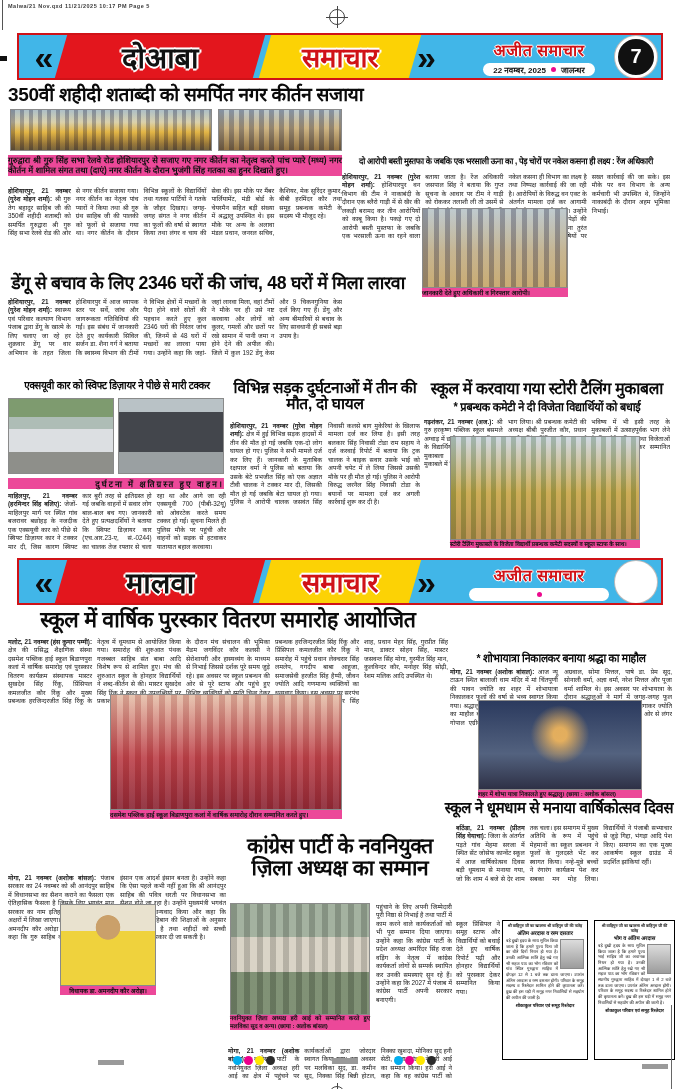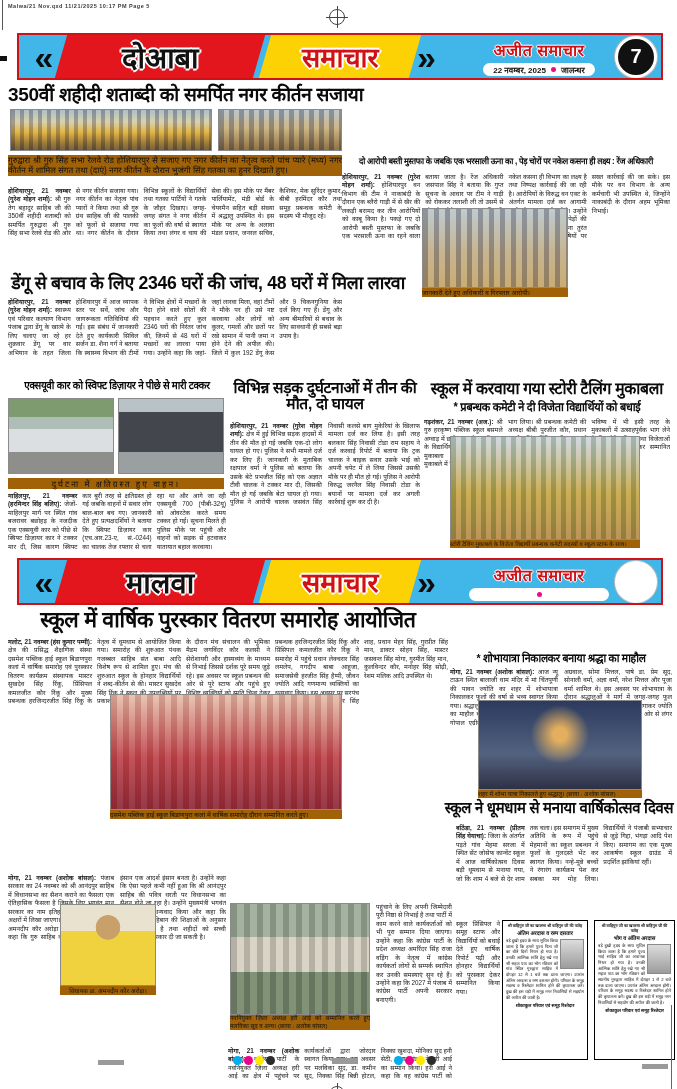--- a/index.html
+++ b/index.html
@@ -7,21 +7,21 @@
   .abs{position:absolute}
   .hl{font-weight:800;color:#0a0a0a;line-height:1.05;letter-spacing:-.3px;text-align:center}
   .nowrap{white-space:nowrap}
   .body{font-size:6.3px;line-height:1.34;text-align:justify;color:#1c1c1c;overflow:hidden}
   .body b{white-space:normal}
   .cols2{column-count:2;column-gap:6px}
   .cols3{column-count:3;column-gap:5px}
   .cols4{column-count:4;column-gap:5px}
   .cols5{column-count:5;column-gap:5px}
   .photo{border:1px solid #8a8a8a;box-sizing:border-box}
-  .pcap{font-weight:400;background:#a16207;color:#111}
+  .pcap{font-weight:700;background:#ec4899;color:#111}
   figure{margin:0;padding:0;background:#fff}
   
   .banner{display:flex;align-items:stretch;background:#41b6e8;border:2px solid #d01217;box-sizing:border-box;overflow:hidden}
   .chevL{display:flex;align-items:center;justify-content:center;width:50px;font-size:34px;font-weight:800;color:#0d0d0d;line-height:1}
   .seg{display:flex;align-items:center;justify-content:center;transform:skewX(-16deg)}
   .seg>span{transform:skewX(16deg);display:block}
   .seg-red{background:#e3161d;width:198px;margin-left:-8px}
   .seg-yel{background:#fcd205;width:150px;margin-left:6px}
   .regionTxt{font-size:29px;font-weight:800;color:#111;text-shadow:-2px 0 0 #fff,2px 0 0 #fff,0 -2px 0 #fff,0 2px 0 #fff,-1px -1px 0 #fff,1px 1px 0 #fff}
   .labelTxt{font-size:27px;font-weight:800;color:#d01217;text-shadow:-2px 0 0 #fff,2px 0 0 #fff,0 -2px 0 #fff,0 2px 0 #fff,-1px -1px 0 #fff,1px 1px 0 #fff}
@@ -109,21 +109,21 @@
 
   <div class="abs" style="left:8px;top:274px;width:334px;height:102px">
     <div class="hl abs nowrap" style="left:0;top:0;width:334px;font-size:18px;transform:scaleX(.98);transform-origin:center">डेंगू से बचाव के लिए 2346 घरों की जांच, 48 घरों में मिला लारवा</div>
     <div class="abs body cols5" style="left:0;top:24px;width:334px;height:76px"><b>होशियारपुर, 21 नवम्बर (गुरेश मोहन शर्मा):</b><span> स्वास्थ्य एवं परिवार कल्याण विभाग पंजाब द्वारा डेंगू के खात्मे के लिए चलाए जा रहे हर शुक्रवार डेंगू पर वार अभियान के तहत जिला होशियारपुर में आज व्यापक स्तर पर सर्वे, जांच और जागरूकता गतिविधियां की गईं। इस संबंध में जानकारी देते हुए कार्यकारी सिविल सर्जन डा. शैना गर्ग ने बताया कि स्वास्थ्य विभाग की टीमों ने विभिन्न क्षेत्रों में मच्छरों के पैदा होने वाले स्रोतों की पहचान करते हुए कुल 2346 घरों की निरंतर जांच की, जिनमें से 48 घरों में मच्छरों का लारवा पाया गया। उन्होंने कहा कि जहां-जहां लारवा मिला, वहां टीमों ने मौके पर ही उसे नष्ट करवाया और लोगों को कूलर, गमलों और छतों पर रखे सामान में पानी जमा न होने देने की अपील की। जिले में कुल 192 डेंगू केस और 9 चिकनगुनिया केस दर्ज किए गए हैं। डेंगू और अन्य बीमारियों से बचाव के लिए सावधानी ही सबसे बड़ा उपाय है।</span></div>
   </div>
 
   <div class="abs" style="left:8px;top:378px;width:218px;height:180px">
     <div class="hl abs nowrap" style="left:0;top:2px;width:218px;font-size:11px;transform:scaleX(.9);transform-origin:center">एक्सयूवी कार को स्विफ्ट डिज़ायर ने पीछे से मारी टक्कर</div>
     <div class="abs photo ph-car1" style="left:0;top:20px;width:106px;height:76px"></div>
     <div class="abs photo ph-car2" style="left:110px;top:20px;width:106px;height:76px"></div>
-    <div class="abs pcap" style="left:0;top:100px;width:216px;font-size:8.4px;text-align:center;letter-spacing:2px">दुर्घटना में क्षतिग्रस्त हुए वाहन।</div>
+    <div class="abs pcap" style="left:0;top:100px;width:216px;font-size:8.4px;text-align:right;letter-spacing:2px">दुर्घटना में क्षतिग्रस्त हुए वाहन।</div>
     <div class="abs body cols3" style="left:0;top:114px;width:218px;height:64px"><b>माहिलपुर, 21 नवम्बर (हरमिन्दर सिंह बलिए):</b><span> जेजों-माहिलपुर मार्ग पर स्थित गांव बजरावर बछोहड़ के नजदीक एक एक्सयूवी कार को पीछे से स्विफ्ट डिज़ायर कार ने टक्कर मार दी, जिस कारण स्विफ्ट कार बुरी तरह से क्षतिग्रस्त हो गई जबकि वाहनों में सवार लोग बाल-बाल बच गए। जानकारी देते हुए प्रत्यक्षदर्शियों ने बताया कि स्विफ्ट डिज़ायर कार (एच.आर.23-ए, सं.-0244) का चालक तेज रफ्तार से चला रहा था और आगे जा रही एक्सयूवी 700 (पीबी-32यू) को ओवरटेक करते समय टक्कर हो गई। सूचना मिलते ही पुलिस मौके पर पहुंची और वाहनों को सड़क से हटवाकर यातायात बहाल करवाया।</span></div>
   </div>
 
   <div class="abs" style="left:230px;top:378px;width:190px;height:180px">
     <div class="hl abs" style="left:0;top:2px;width:190px;font-size:15.5px">विभिन्न सड़क दुर्घटनाओं में तीन की मौत, दो घायल</div>
     <div class="abs body cols2" style="left:0;top:44px;width:190px;height:134px"><b>होशियारपुर, 21 नवम्बर (गुरेश मोहन शर्मा):</b><span> क्षेत्र में हुई विभिन्न सड़क हादसों में तीन की मौत हो गई जबकि एक-दो लोग घायल हो गए। पुलिस ने सभी मामले दर्ज कर लिए हैं। जानकारी के मुताबिक रक्षपाल वर्मा ने पुलिस को बताया कि उसके बेटे प्रभजीत सिंह को एक अज्ञात टीवी चालक ने टक्कर मार दी, जिसकी मौत हो गई जबकि बेटा घायल हो गया। पुलिस ने आरोपी चालक जसवंत सिंह निवासी कलसे बाग मुकेरियां के खिलाफ मामला दर्ज कर लिया है। इसी तरह बलकार सिंह निवासी टोडा राम सहाय ने दर्ज करवाई रिपोर्ट में बताया कि ट्रक चालक ने बाइक सवार उसके भाई को अपनी चपेट में ले लिया जिससे उसकी मौके पर ही मौत हो गई। पुलिस ने आरोपी विरुद्ध जरनैल सिंह निवासी टोडा के बयानों पर मामला दर्ज कर अगली कार्रवाई शुरू कर दी है।</span></div>
   </div>
 
   <div class="abs" style="left:424px;top:378px;width:246px;height:180px">
     <div class="hl abs nowrap" style="left:0;top:2px;width:246px;font-size:16.5px;transform:scaleX(.95);transform-origin:center">स्कूल में करवाया गया स्टोरी टैलिंग मुकाबला</div>
@@ -175,20 +175,21 @@
 
   <div class="abs" style="left:8px;top:830px;width:218px;height:256px">
     <div class="abs body cols2" style="left:0;top:44px;width:218px;height:210px"><b>मोगा, 21 नवम्बर (अशोक बांसल):</b><span> पंजाब सरकार का 24 नवम्बर को श्री आनंदपुर साहिब में विधानसभा का सैशन कराने का फैसला एक ऐतिहासिक फैसला है जिसके लिए भगवंत मान सरकार का नाम इतिहास के पन्नों पर सुनहरी अक्षरों में लिखा जाएगा। यह विचार विधायक डा. अमनदीप कौर अरोड़ा ने व्यक्त किए। उन्होंने कहा कि गुरु साहिब की शिक्षाओं पर चलकर इंसान एक आदर्श इंसान बनता है। उन्होंने कहा कि ऐसा पहले कभी नहीं हुआ कि श्री आनंदपुर साहिब की पवित्र धरती पर विधानसभा का सैशन होने जा रहा है। उन्होंने मुख्यमंत्री भगवंत मान जी का धन्यवाद किया और कहा कि सरकार गुरु साहिबान की शिक्षाओं के अनुसार काम कर रही है तथा शहीदों को सच्ची श्रद्धांजलि इसी प्रकार दी जा सकती है।</span></div>
     <figure class="abs" style="left:52px;top:74px;width:96px;height:98px">
       <div class="photo ph-mla" style="width:96px;height:82px"></div>
       <div class="pcap" style="font-size:6.2px;text-align:center">विधायक डा. अमनदीप कौर अरोड़ा।</div>
     </figure>
   </div>
 
   <div class="abs" style="left:228px;top:833px;width:224px;height:253px">
+    <div class="hl abs" style="left:0;top:2px;width:224px;font-size:21px">कांग्रेस पार्टी के नवनियुक्त ज़िला अध्यक्ष का सम्मान</div>
     <figure class="abs" style="left:2px;top:70px;width:140px;height:142px">
       <div class="photo ph-congress" style="width:140px;height:112px"></div>
       <div class="pcap" style="font-size:6px;line-height:1.25;text-align:justify">नवनियुक्त ज़िला अध्यक्ष हरी आई को सम्मानित करते हुए मलविका सूद व अन्य। (छाया : अलोक बांसल)</div>
     </figure>
     <div class="abs body" style="left:148px;top:70px;width:76px;height:142px">पहुंचाने के लिए अपनी जिम्मेदारी पूरी निष्ठा से निभाई है तथा पार्टी में काम करने वाले कार्यकर्ताओं को भी पूरा सम्मान दिया जाएगा। उन्होंने कहा कि कांग्रेस पार्टी के प्रदेश अध्यक्ष अमरिंदर सिंह राजा वड़िंग के नेतृत्व में कांग्रेस कार्यकर्ता लोगों से सम्पर्क स्थापित कर उनकी समस्याएं सुन रहे हैं। उन्होंने कहा कि 2027 में पंजाब में कांग्रेस पार्टी अपनी सरकार बनाएगी।</div>
     <div class="abs body cols3" style="left:0;top:214px;width:224px;height:39px"><b>मोगा, 21 नवम्बर (अशोक बांसल):</b><span> कांग्रेस पार्टी के नवनियुक्त ज़िला अध्यक्ष हरी आई का क्षेत्र में पहुंचने पर कार्यकर्ताओं द्वारा जोरदार स्वागत किया गया। इस अवसर पर मलविका सूद, डा. कमीन सूद, निक्का सिंह बिन्नी होटल, निक्का खुशदा, मोनिका सूद हनी सेठी, राजा कांडल ने हरी आई का सम्मान किया। हरी आई ने कहा कि वह कांग्रेस पार्टी को बुलंदियों तक ले जाने के लिए दिन-रात मेहनत करेंगे तथा कार्यकर्ताओं की मांगों को पार्टी हाईकमान तक पहुंचाएंगे। मलविका सूद और डा. कमीन सूद ने कहा कि हरी आई के ज़िला कांग्रेस अध्यक्ष बनने से कार्यकर्ताओं में खुशी की लहर है।</span></div>
   </div>
 
   <div class="abs" style="left:440px;top:798px;width:234px;height:290px">
     <div class="hl abs nowrap" style="left:0;top:2px;width:234px;font-size:15.5px;transform:scaleX(.96);transform-origin:center">स्कूल ने धूमधाम से मनाया वार्षिकोत्सव दिवस</div>

